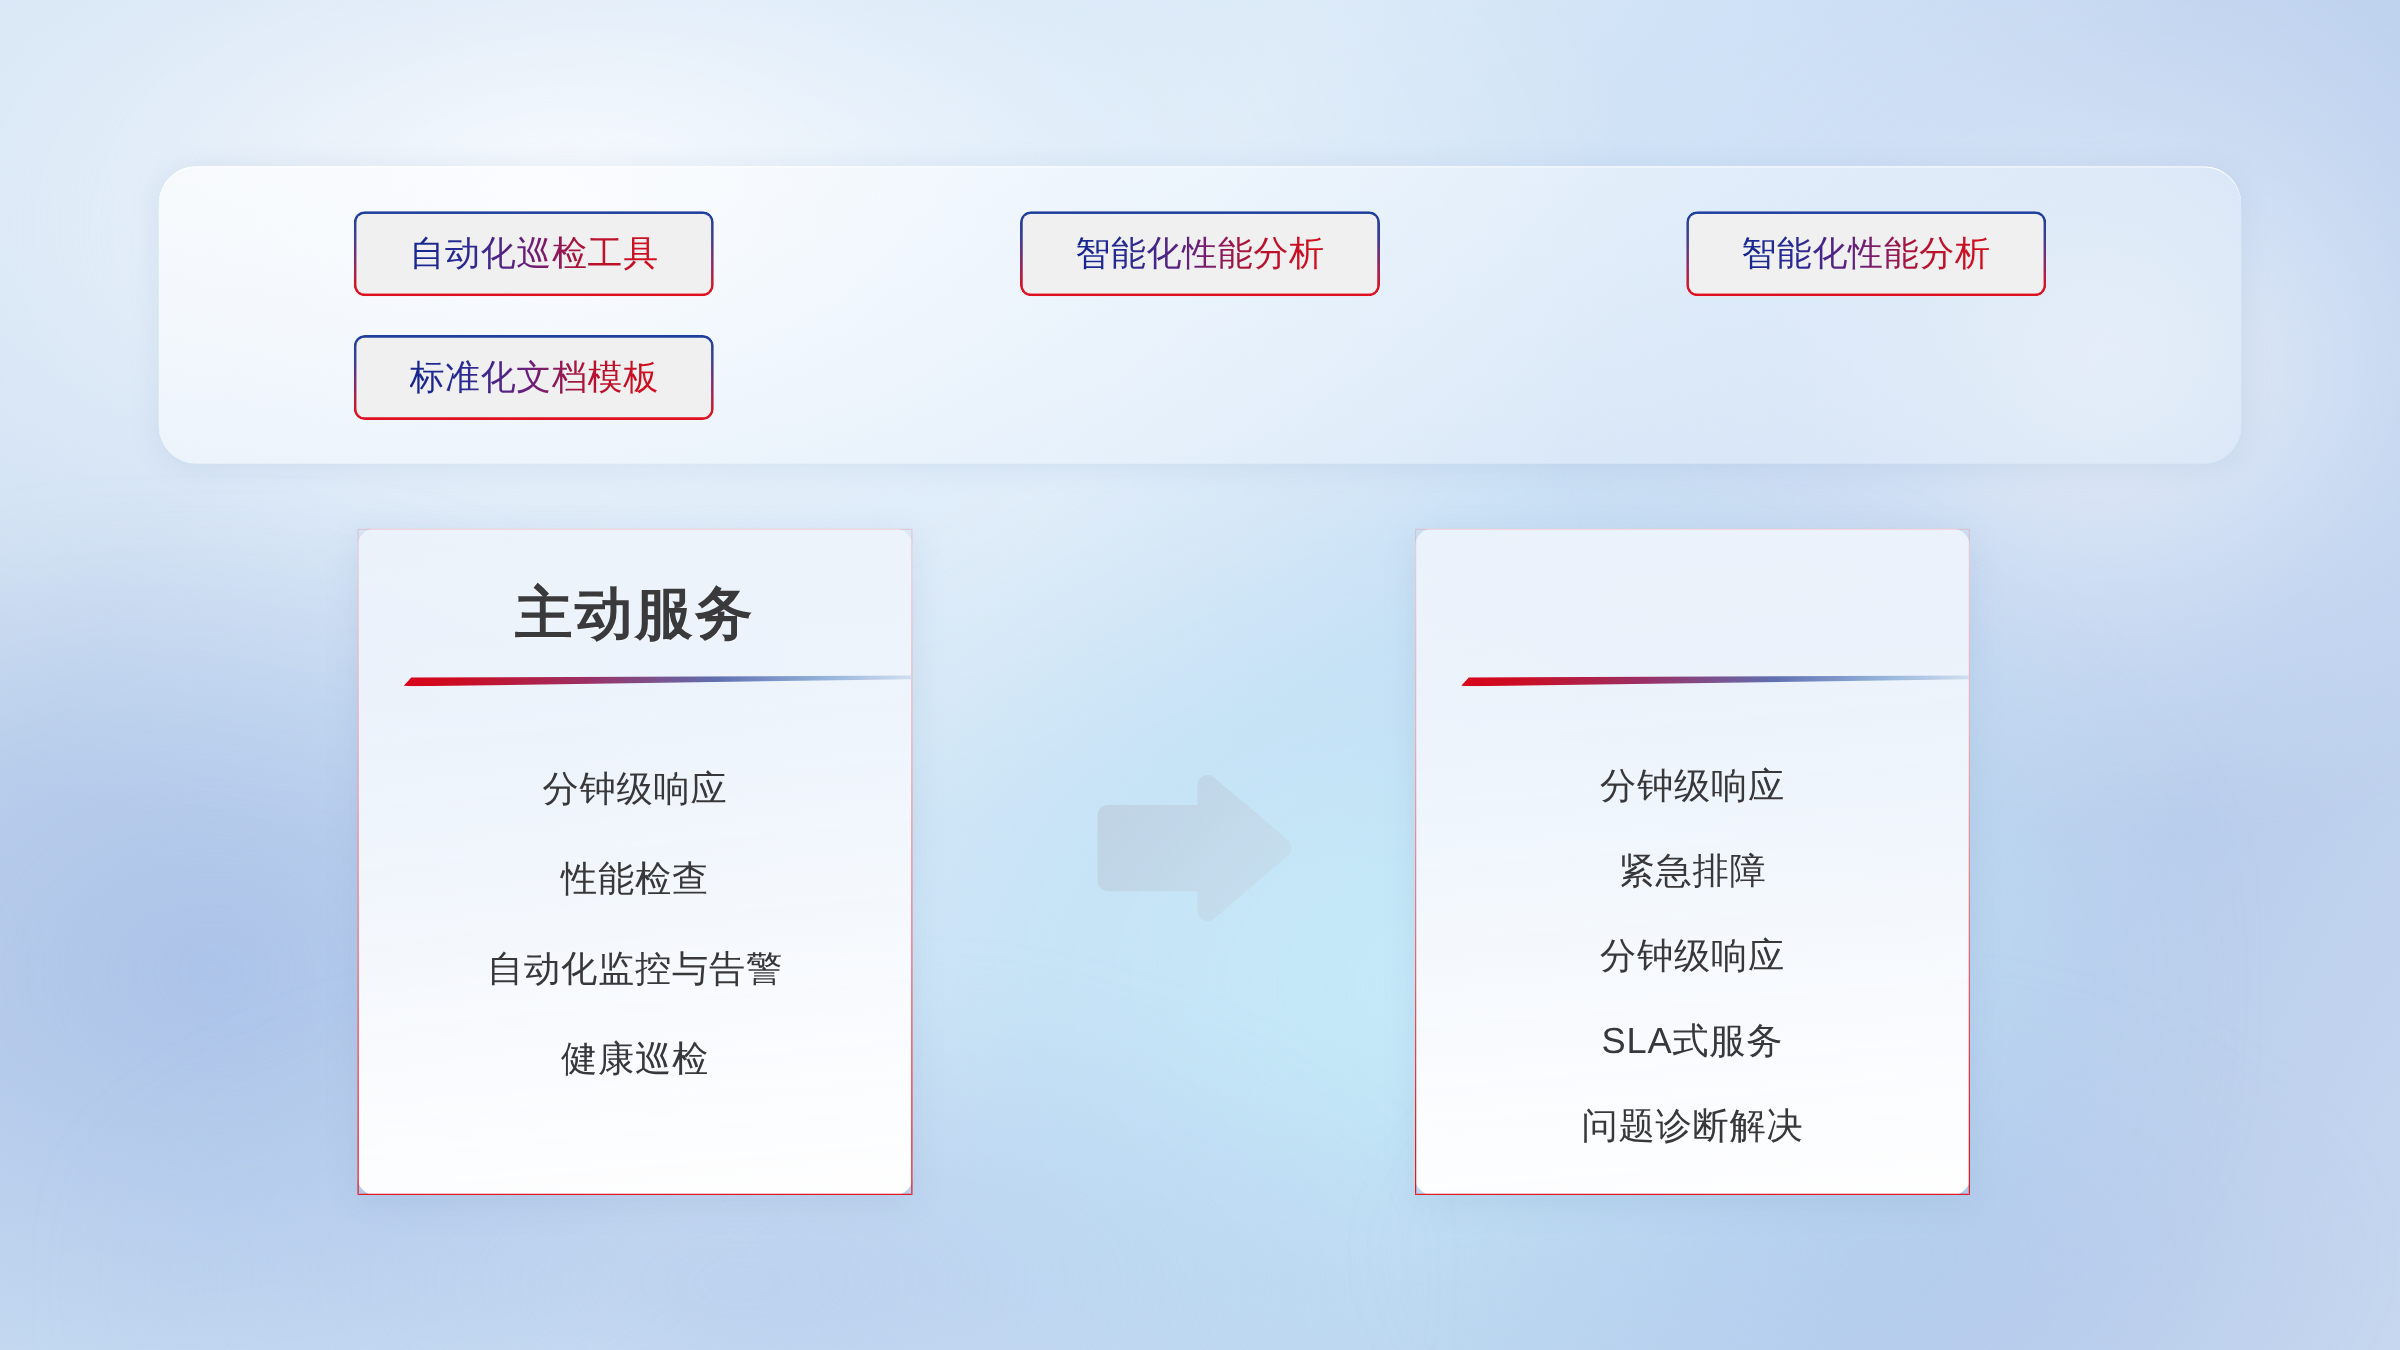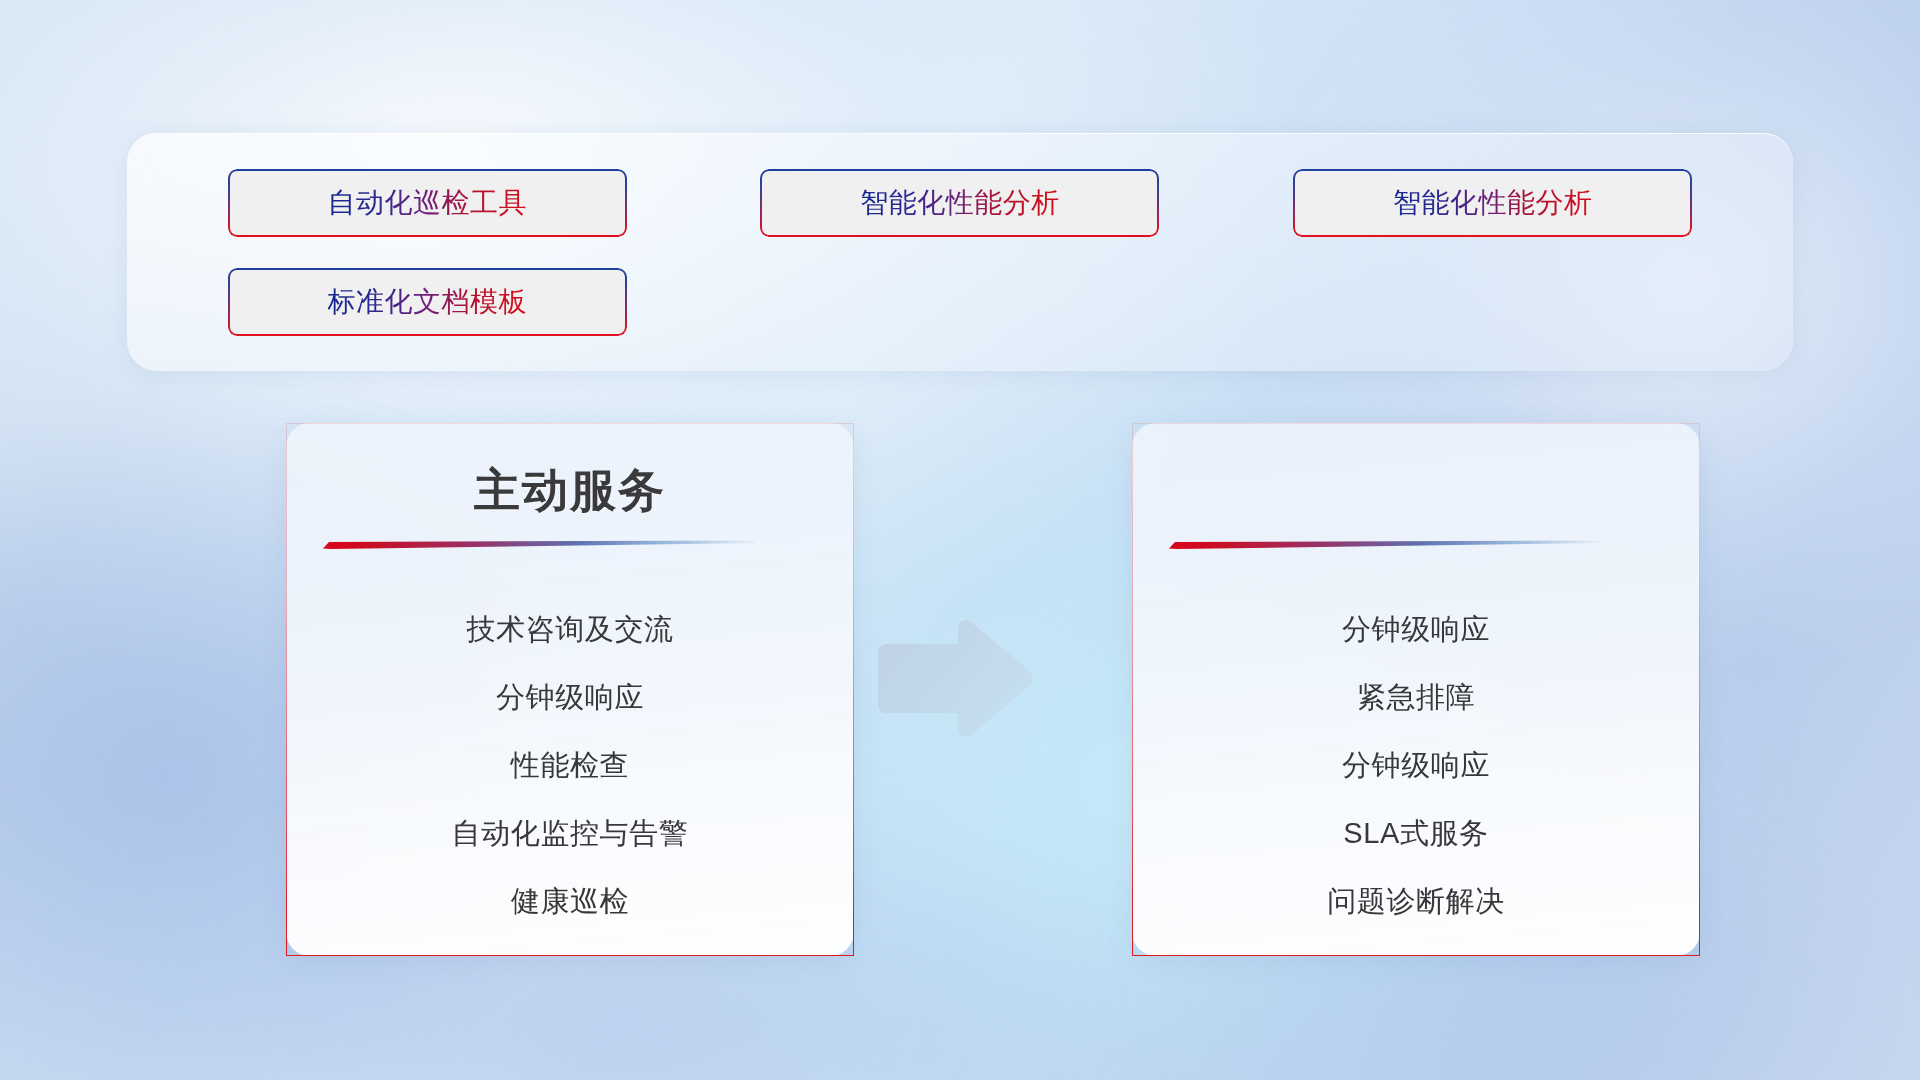--- a/index.html
+++ b/index.html
@@ -109,21 +109,21 @@
     grid-template-rows: repeat(2, 1fr);
     align-items: center;
     justify-items: center;
     padding: 26px 46px;
     box-sizing: border-box;
     column-gap: 24px;
     row-gap: 12px;
   }
   .chip {
     position: relative;
-    width: 399px;
+    width: 288px;
     height: 68px;
     border-radius: 9px;
     background: #f0f0f0;
     display: flex;
     align-items: center;
     justify-content: center;
     box-sizing: border-box;
   }
   
   .chip::before {
@@ -162,23 +162,23 @@
         #d40d1b 100%);
     -webkit-background-clip: text;
     background-clip: text;
     color: transparent;
     -webkit-text-fill-color: transparent;
   }
 
   
   .service-card {
     position: absolute;
-    width: 568px;
+    width: 444px;
     height: 533px;
-    border-radius: 24px;
+    border-radius: 14px;
     box-sizing: border-box;
     background: linear-gradient(175deg,
         rgba(236,243,251,0.95) 0%,
         rgba(238,244,252,0.95) 26%,
         rgba(244,248,253,0.96) 52%,
         rgba(251,252,254,0.97) 76%,
         rgba(255,255,255,0.99) 100%);
     border: 1.6px solid;
     border-image: linear-gradient(to bottom,
         rgba(224,160,170,0.42) 0%,
@@ -285,21 +285,20 @@
         <stop offset="0.34" stop-color="#9a3065"></stop>
         <stop offset="0.58" stop-color="#5f6fb0"></stop>
         <stop offset="0.78" stop-color="#94b3da"></stop>
         <stop offset="1" stop-color="#e8eef7"></stop>
       </linearGradient>
     </defs>
     <path d="M0,8.6 L6,2.0 L432,0.4 L432,3.0 L7.5,9 Z" fill="url(#divGradA)"></path>
   </svg>
 
   <div class="card-list">
-    <div class="card-list-item">技术咨询及交流</div>
     <div class="card-list-item">分钟级响应</div>
     <div class="card-list-item">性能检查</div>
     <div class="card-list-item">自动化监控与告警</div>
     <div class="card-list-item">健康巡检</div>
   </div>
 </div>
 
 <svg id="flow-arrow" viewBox="0 0 166 118">
   <defs>
     <linearGradient id="arrowGrad" x1="0" y1="0" x2="1" y2="0.6">

